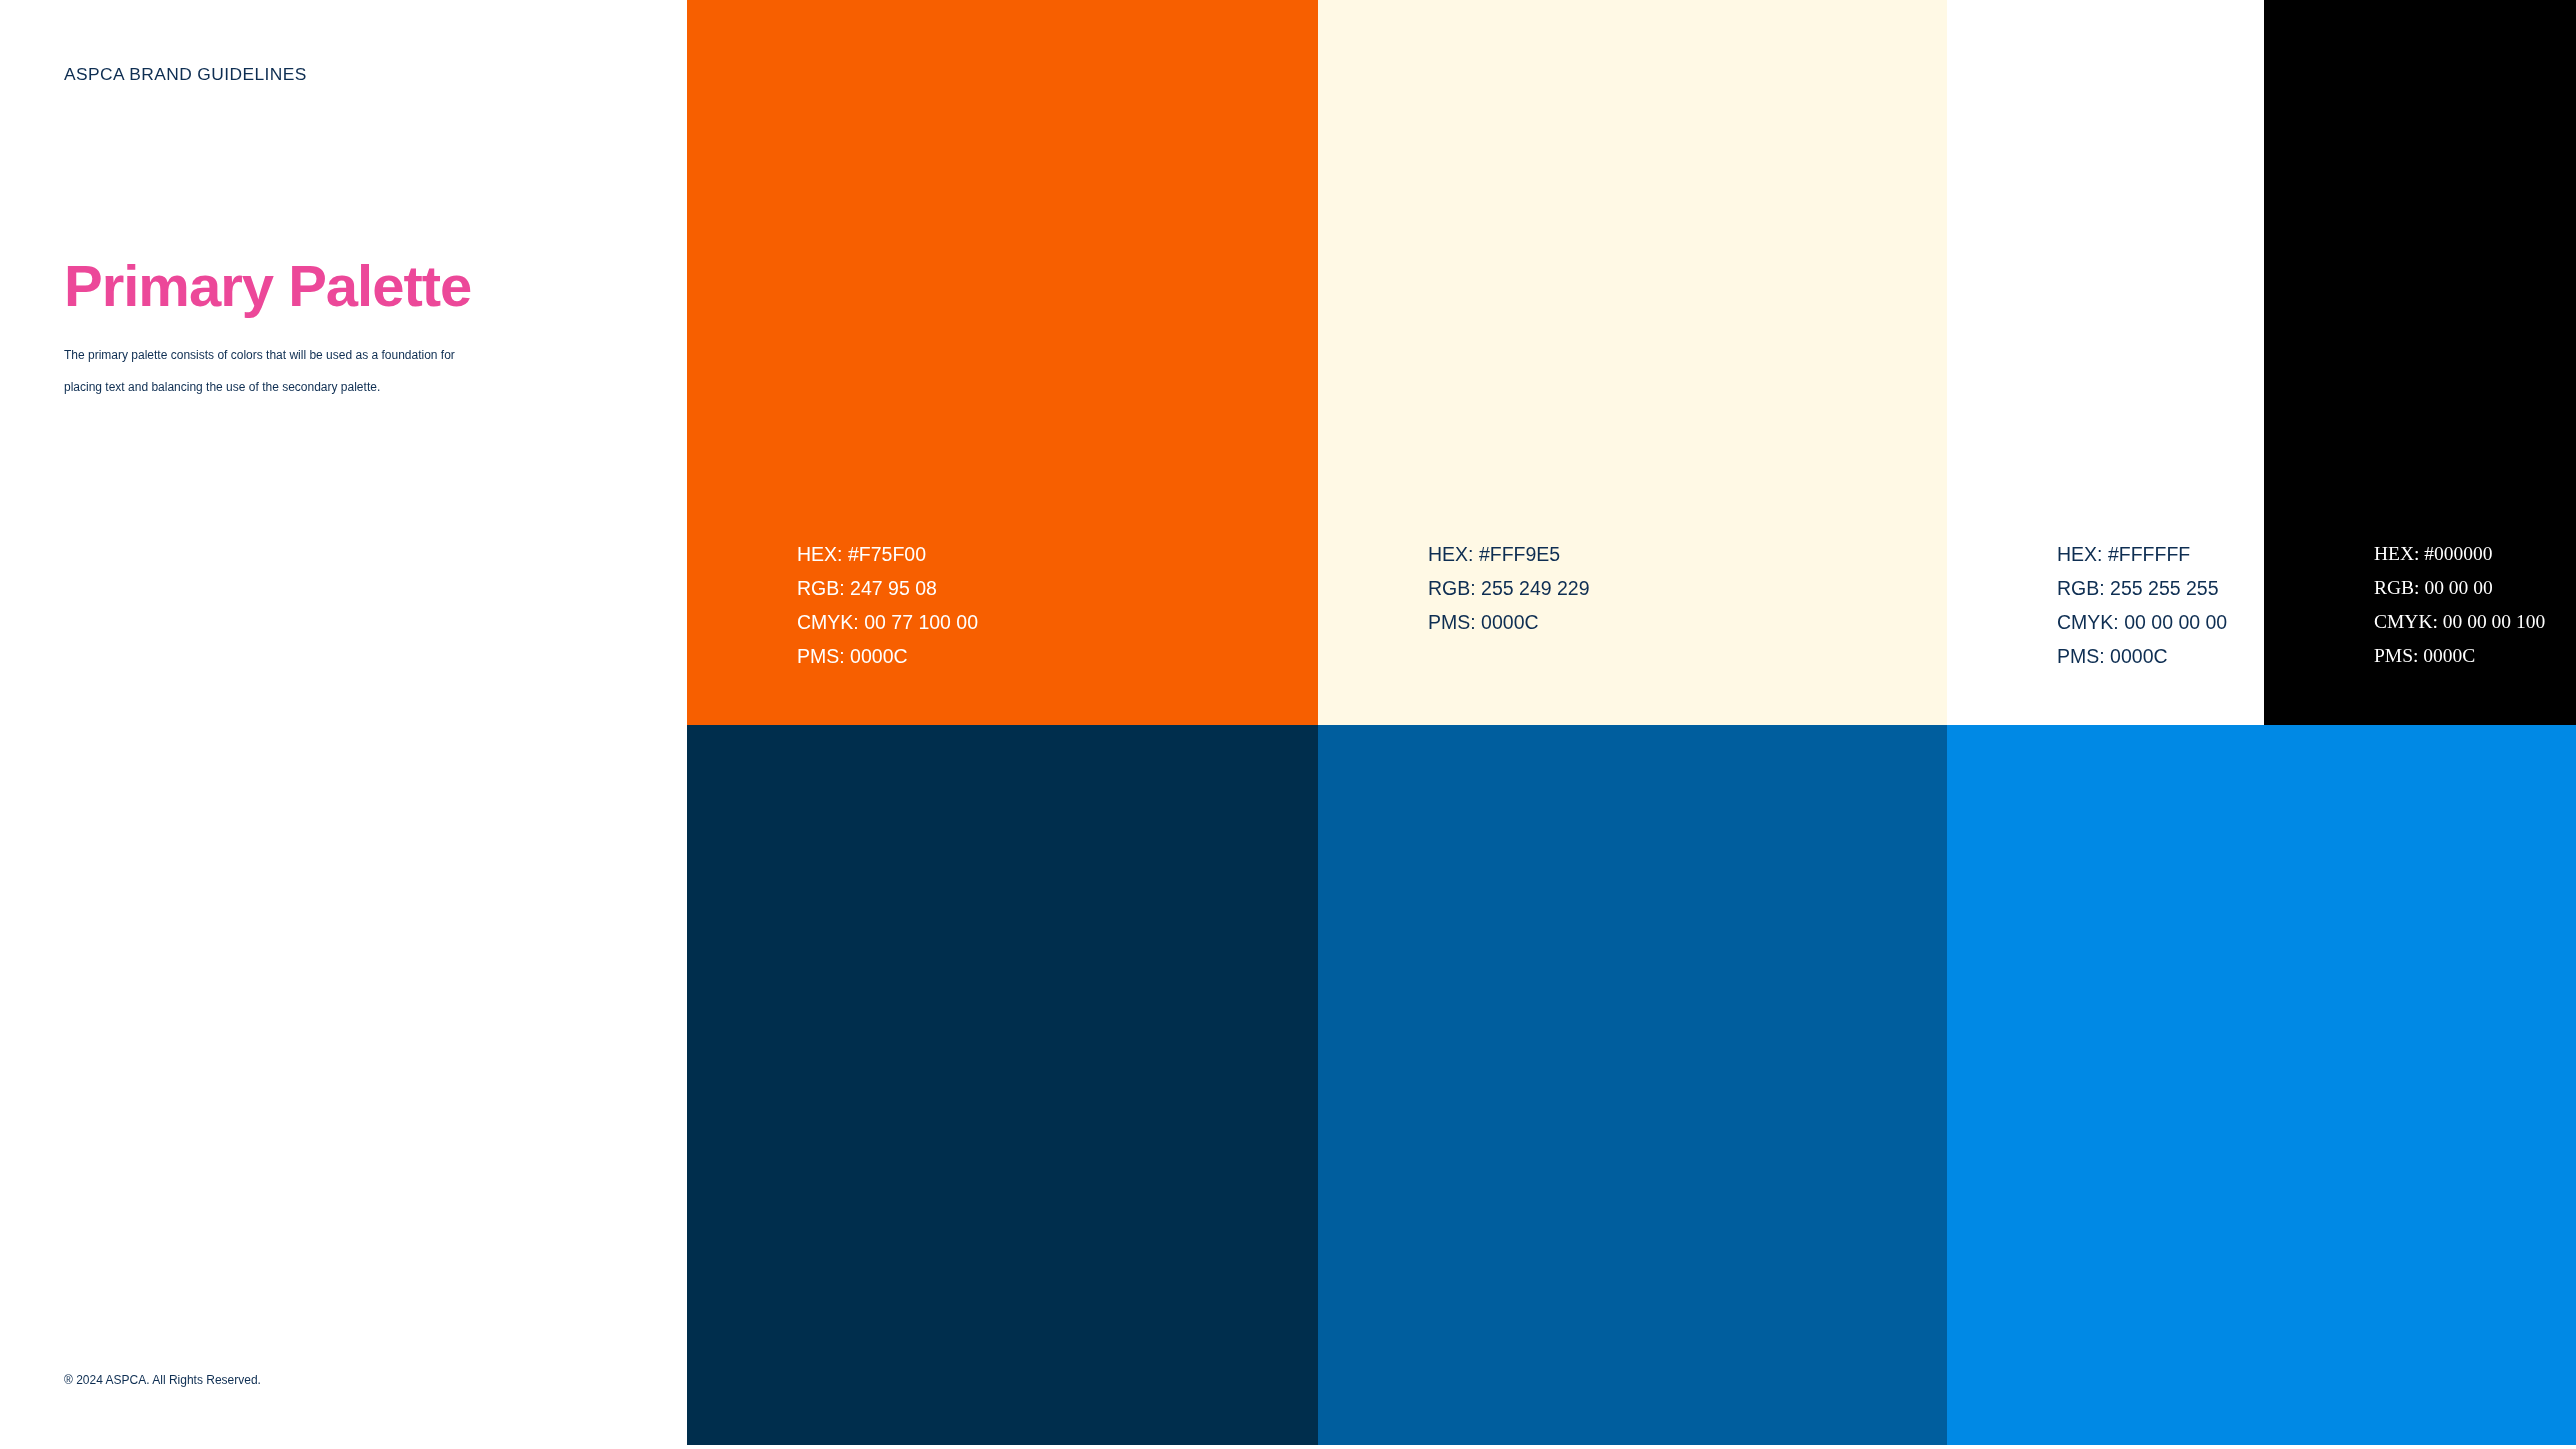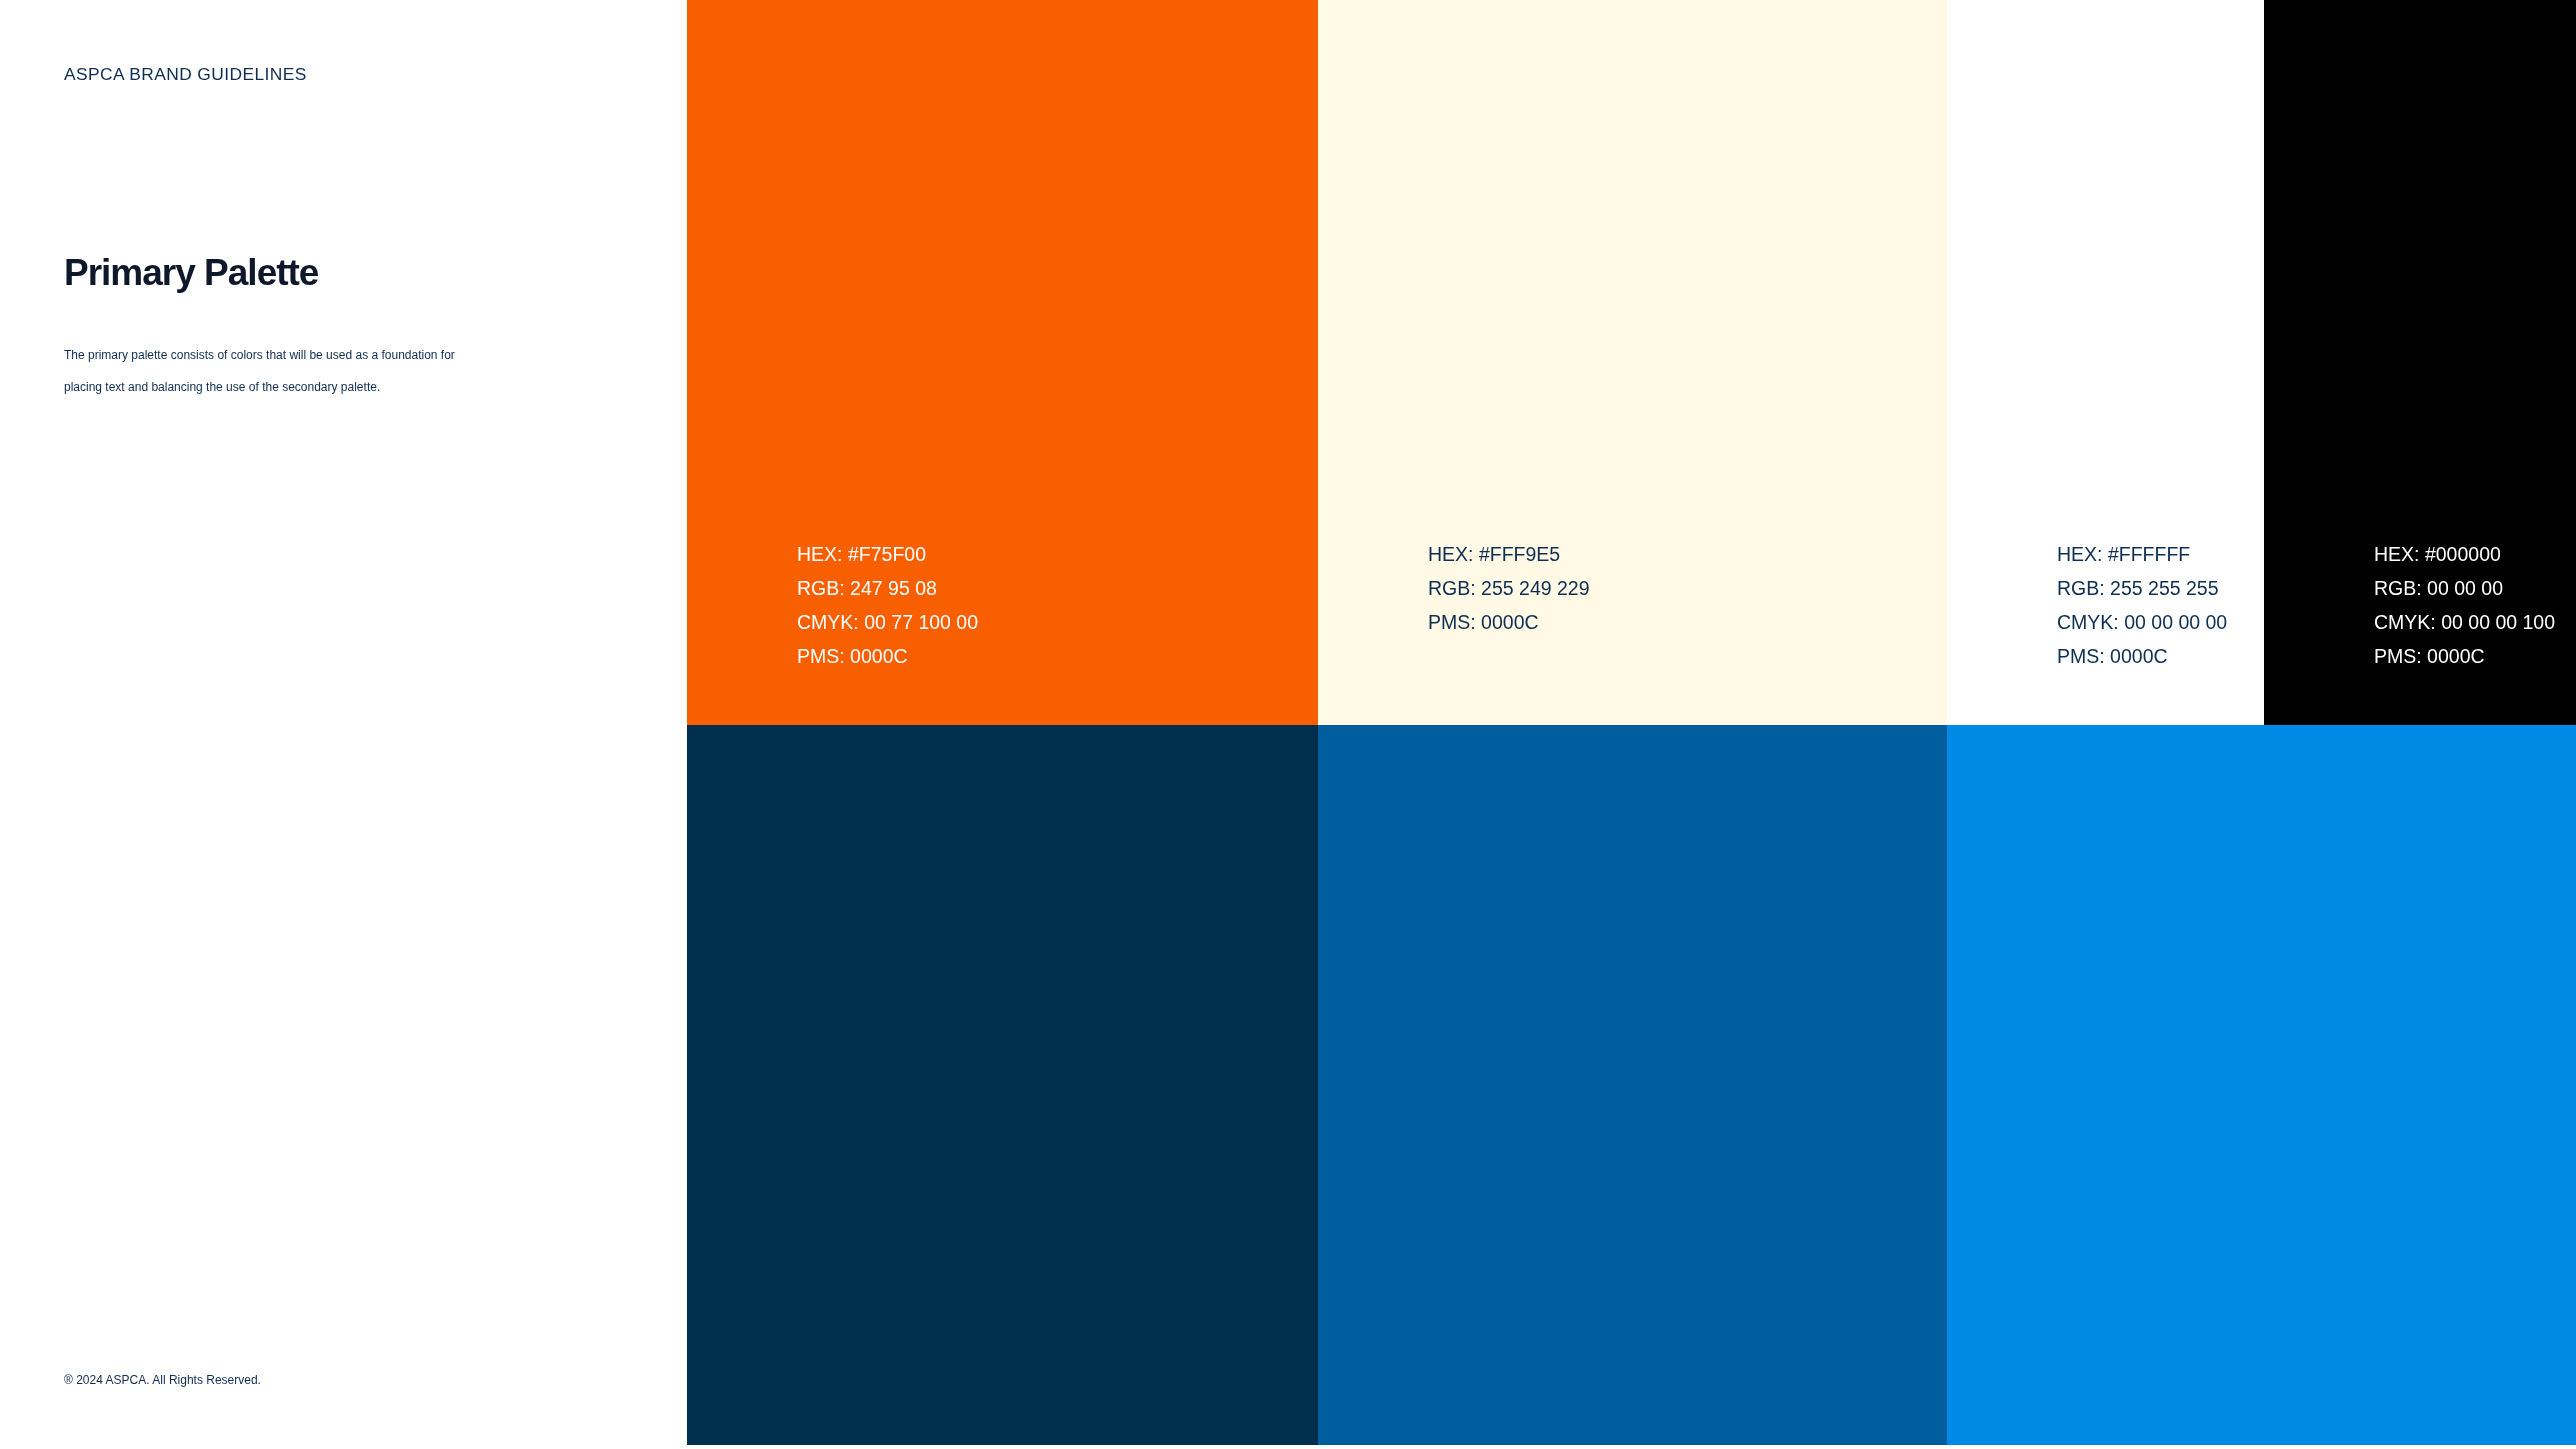--- a/index.html
+++ b/index.html
@@ -15,22 +15,22 @@
   .left-panel { position:absolute; left:0; top:0; width:687px; height:1449px; background:#ffffff; }
 
   .eyebrow {
     position:absolute; left:64px; top:64px;
     font-size:17.4px; font-weight:500; letter-spacing:0.4px;
     color:#0E2E52; white-space:nowrap;
   }
 
   .title {
     position:absolute; left:64px; top:252px;
-    font-size:37px; font-weight:bold; letter-spacing:-1px;
-    color:#0f172a; white-space:nowrap;
+    font-size:58px; font-weight:bold; letter-spacing:-1px;
+    color:#ec4899; white-space:nowrap;
   }
 
   .description {
     position:absolute; left:64px; top:339px; width:416px;
     font-size:12px; font-weight:400; line-height:32px;
     color:#0E2E52;
   }
 
   .copyright {
     position:absolute; left:64px; top:1373px;
@@ -50,21 +50,21 @@
     margin-left:40px;
   }
 
   
   .row-top    { top:0; height:725px; }
   .row-bottom { top:725px; height:720px; }
 
   .col-a { left:687px; width:631px; }
   .col-b { left:1318px; width:629px; }
   .col-c { left:1947px; width:317px; }
-  .col-d { left:2264px; width:312px; }
+  .col-d { left:2264px; width:312px;font-family:Liberation Serif, serif; }
   .col-c-wide { left:1947px; width:629px; }
 
   .info-top    { top:537px; }
 </style>
 </head>
 <body>
 
 <div class="page">
 
   <div class="left-panel">

